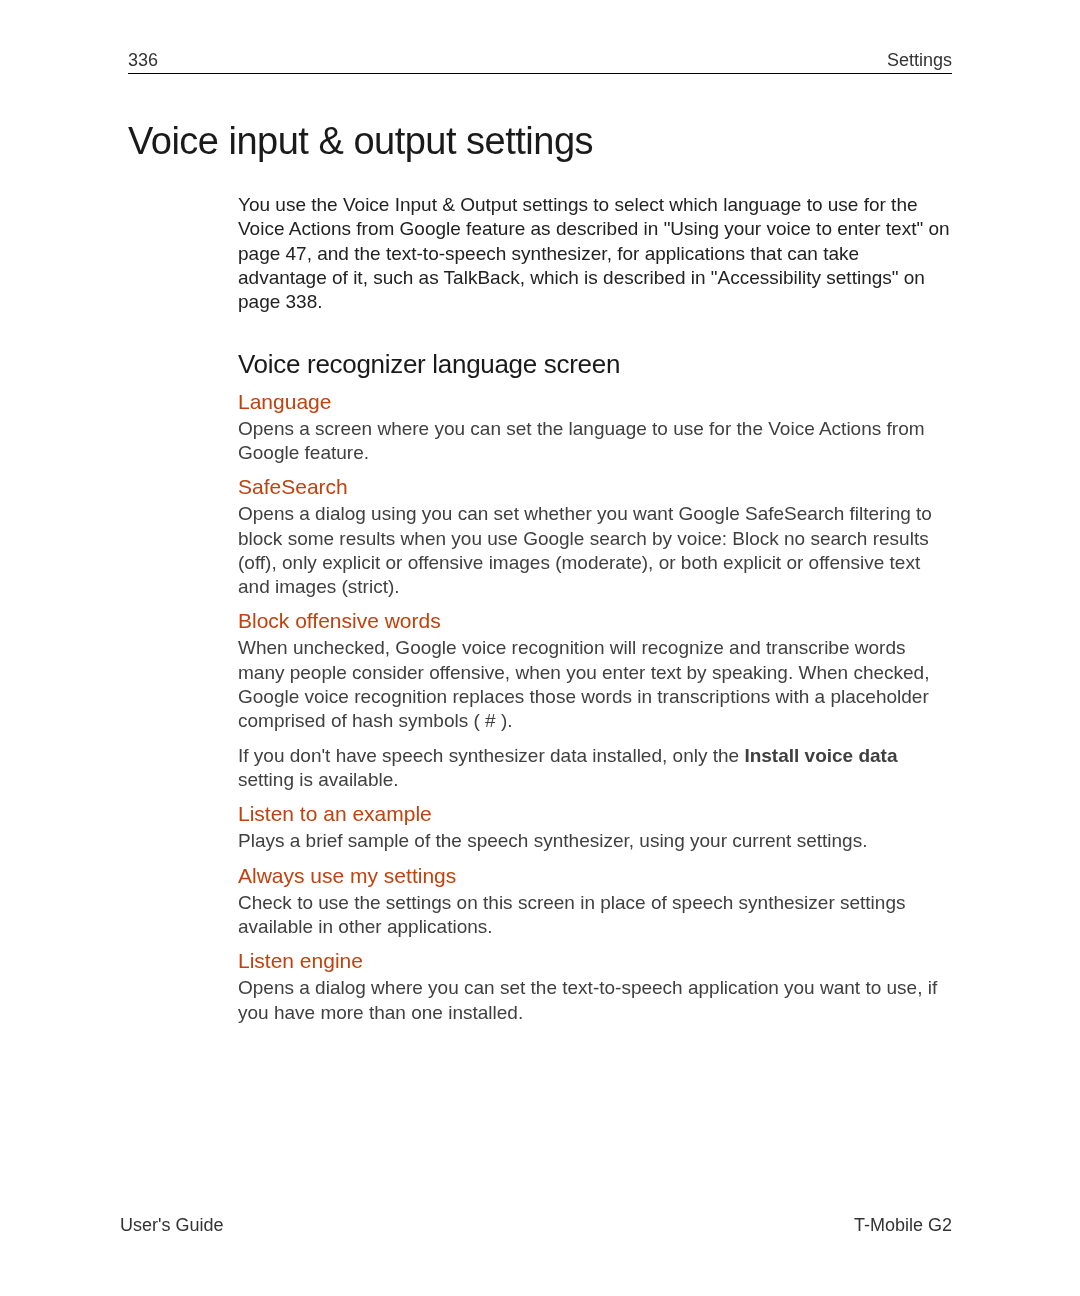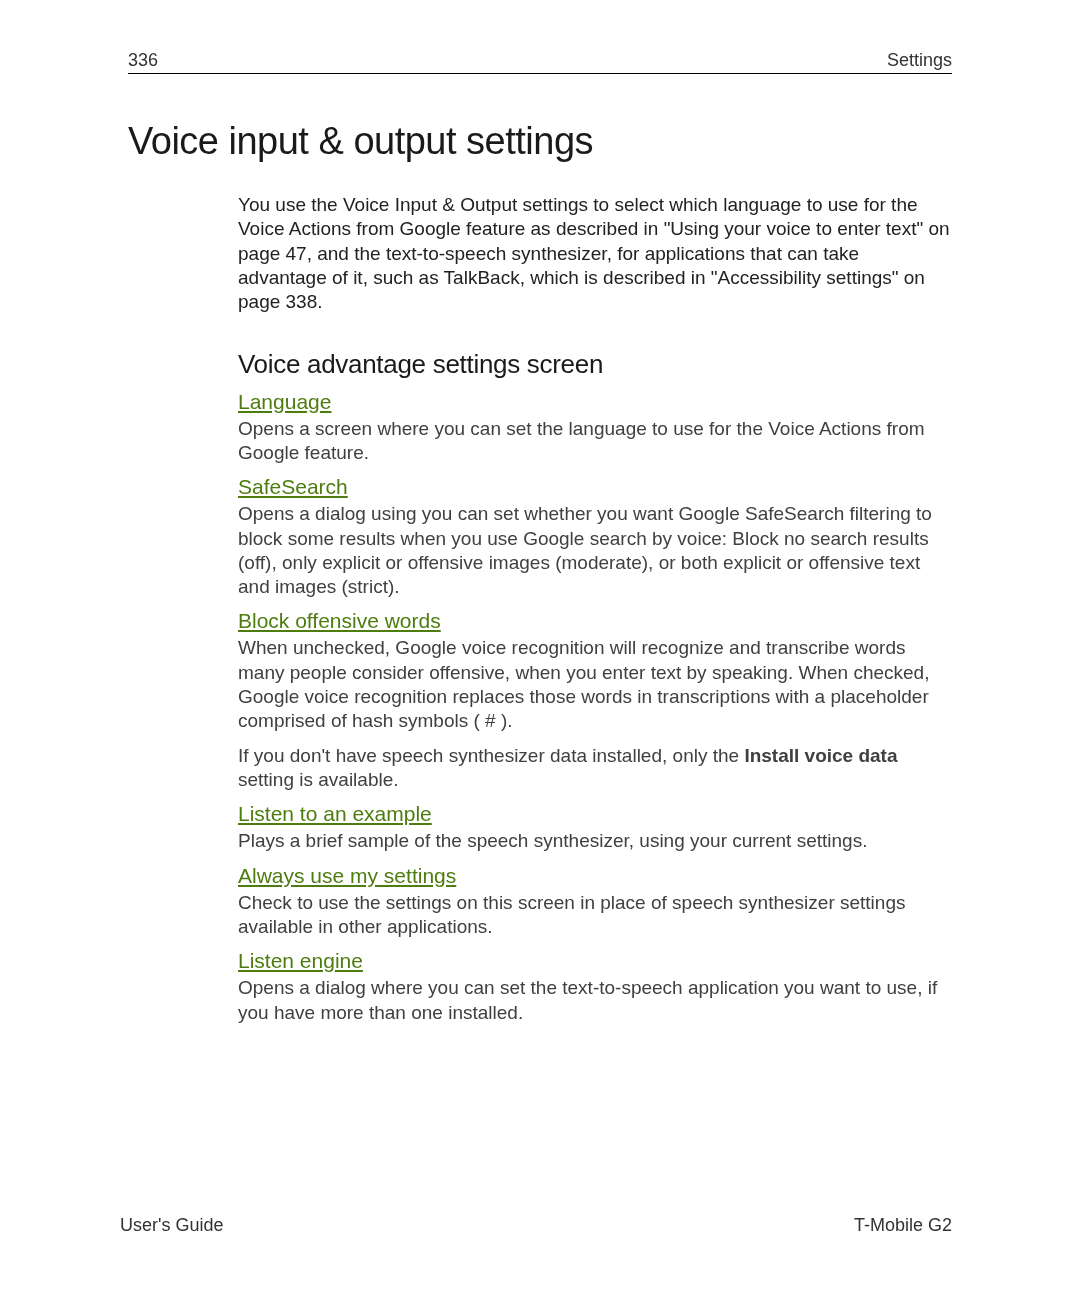--- a/index.html
+++ b/index.html
@@ -43,22 +43,21 @@
       font-size: 26px;
       font-weight: 400;
       margin-bottom: 10px;
       letter-spacing: -0.3px;
     }
     h3 {
       font-size: 21px;
       font-weight: 400;
       margin-top: 8px;
       margin-bottom: 3px;
-      color: #4d7c0f;
-      text-decoration: underline;
+      color: #c2410c;
     }
     p.body {
       font-size: 19px;
       line-height: 1.28;
       color: #404040;
       margin-bottom: 10px;
     }
     .section-gap { margin-top: 30px; }
     .bold { font-weight: 700; }
     .footer {
@@ -79,21 +78,21 @@
   <div class="topbar">
     <span>336</span>
     <span>Settings</span>
   </div>
 
   <h1>Voice input &amp; output settings</h1>
 
   <div class="content-col">
     <p class="intro">You use the Voice Input &amp; Output settings to select which language to use for the Voice Actions from Google feature as described in "Using your voice to enter text" on page 47, and the text-to-speech synthesizer, for applications that can take advantage of it, such as TalkBack, which is described in "Accessibility settings" on page 338.</p>
 
-    <h2>Voice advantage settings screen</h2>
+    <h2>Voice recognizer language screen</h2>
 
     <h3>Language</h3>
     <p class="body">Opens a screen where you can set the language to use for the Voice Actions from Google feature.</p>
 
     <h3>SafeSearch</h3>
     <p class="body">Opens a dialog using you can set whether you want Google SafeSearch filtering to block some results when you use Google search by voice: Block no search results (off), only explicit or offensive images (moderate), or both explicit or offensive text and images (strict).</p>
 
     <h3>Block offensive words</h3>
     <p class="body">When unchecked, Google voice recognition will recognize and transcribe words many people consider offensive, when you enter text by speaking. When checked, Google voice recognition replaces those words in transcriptions with a placeholder comprised of hash symbols ( # ).</p>
 

